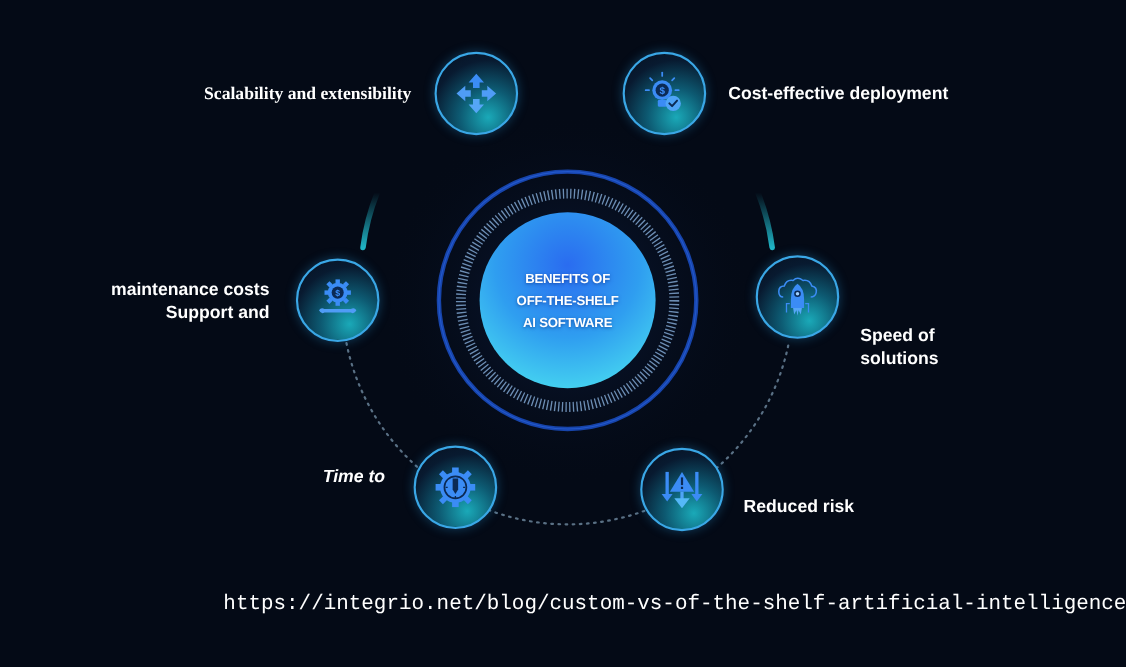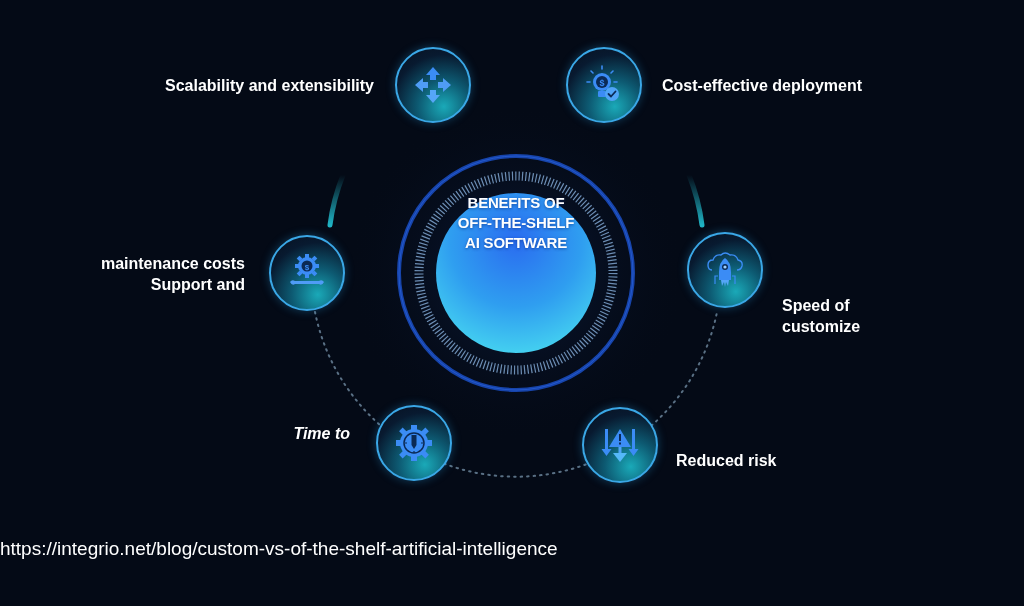--- a/index.html
+++ b/index.html
@@ -6,42 +6,42 @@
     body {
       width: 1024px; height: 606px; overflow: hidden;
       background: #040a16;
       font-family: "Liberation Sans", sans-serif;
       position: relative;
     }
     .stage { position: absolute; left: 0; top: 0; width: 1024px; height: 606px; }
     svg.bg { position: absolute; left: 0; top: 0; }
     .center-text {
       position: absolute; left: 436px; top: 193px; width: 160px; height: 160px;
-      display: flex; align-items: center; flex-direction: column;
-      text-align: center; color: #ffffff; font-weight: bold; font-size: 15px; line-height: 20px;
+      display: flex; align-items: center; justify-content: center; flex-direction: column;
+      text-align: center; color: #ffffff; font-weight: bold; font-size: 12px; line-height: 20px;
       text-shadow: 0 1px 3px rgba(0,40,120,0.6);
       letter-spacing: -0.2px;
     }
     .node {
       position: absolute; width: 76px; height: 76px; border-radius: 50%;
       box-sizing: border-box;
       border: 2px solid #3aa7e6;
       background: radial-gradient(circle at 65% 80%, #1aa9b8 0%, #0d5a72 35%, #081a30 70%, #060f1e 100%);
       box-shadow: 0 0 10px rgba(40,160,230,0.35);
       display: flex; align-items: center; justify-content: center;
     }
     .node svg { width: 44px; height: 44px; }
     .label {
       position: absolute; color: #ffffff; font-weight: bold; font-size: 16px; line-height: 21px;
       white-space: nowrap;
     }
     .label.right-align { text-align: right; }
     .url {
-      position: absolute; left: 0; width: 1024px; top: 538px; text-align: left;
-      color: #ffffff; font-size: 19px; font-family: Liberation Sans, sans-serif;
+      position: absolute; left: 0; width: 1024px; top: 538px; text-align: right;
+      color: #ffffff; font-size: 19px; font-family: Liberation Mono, monospace;
     }
   </style>
 </head>
 <body>
 
 <div class="stage">
 
   <svg class="bg" width="1024" height="606" viewBox="0 0 1024 606">
     <defs>
       <radialGradient id="coreGrad" cx="50%" cy="30%" r="75%">
@@ -83,21 +83,21 @@
   <div class="node" style="left:395px; top:47px;">
     <svg viewBox="0 0 44 44">
       <g fill="#3b8cf5">
         <path d="M22 4 L29 12 L25 12 L25 17 L19 17 L19 12 L15 12 Z"></path>
         <path d="M22 40 L29 32 L25 32 L25 27 L19 27 L19 32 L15 32 Z" fill="#55a6f7"></path>
         <path d="M4 22 L12 15 L12 19 L17 19 L17 25 L12 25 L12 29 Z" fill="#4f9cf6"></path>
         <path d="M40 22 L32 15 L32 19 L27 19 L27 25 L32 25 L32 29 Z" fill="#4f9cf6"></path>
       </g>
     </svg>
   </div>
-  <div class="label right-align" style="left:130px; top:75px; width:244px;">
+  <div class="label right-align" style="left:130px; top:75px; width:244px;font-family:Liberation Serif, serif;">
     <span>Scalability and extensibility</span>
   </div>
 
   <div class="node" style="left:566px; top:47px;">
     <svg viewBox="0 0 44 44">
       <g stroke="#3b8cf5" stroke-width="1.6" fill="none" stroke-linecap="round">
         <line x1="20" y1="3" x2="20" y2="6"></line>
         <line x1="9" y1="8" x2="11" y2="10"></line>
         <line x1="31" y1="8" x2="29" y2="10"></line>
         <line x1="5" y1="19" x2="8" y2="19"></line>
@@ -143,21 +143,21 @@
       <path d="M9 22 Q5 22 5 17 Q5 12 10 12 Q12 6 18 7 Q22 3 27 7 Q33 6 35 12 Q40 13 39 18 Q38 22 34 22" fill="none" stroke="#3b8cf5" stroke-width="1.4"></path>
       <path d="M22 10 Q28 14 28 24 L28 32 L16 32 L16 24 Q16 14 22 10 Z" fill="#3b8cf5"></path>
       <circle cx="22" cy="19" r="3" fill="#0b2a55"></circle>
       <circle cx="22" cy="19" r="1.6" fill="#9fd0ff"></circle>
       <path d="M18 32 L19 38 L21 34 L22 39 L23 34 L25 38 L26 32 Z" fill="#55a6f7"></path>
       <path d="M12 36 L12 28 L15 28 M32 36 L32 28 L29 28" fill="none" stroke="#3b8cf5" stroke-width="1.2"></path>
     </svg>
   </div>
   <div class="label" style="left:782px; top:251px;margin-top:44px;">
     <div>Speed of</div>
-    <div>customize</div>
+    <div>solutions</div>
   </div>
 
   <div class="node" style="left:376px; top:405px;">
     <svg viewBox="0 0 44 44">
       <g fill="#3b8cf5">
         <circle cx="22" cy="22" r="14"></circle>
         <rect x="19" y="4" width="6" height="5"></rect>
         <rect x="19" y="35" width="6" height="5"></rect>
         <rect x="4" y="19" width="5" height="6"></rect>
         <rect x="35" y="19" width="5" height="6"></rect>

